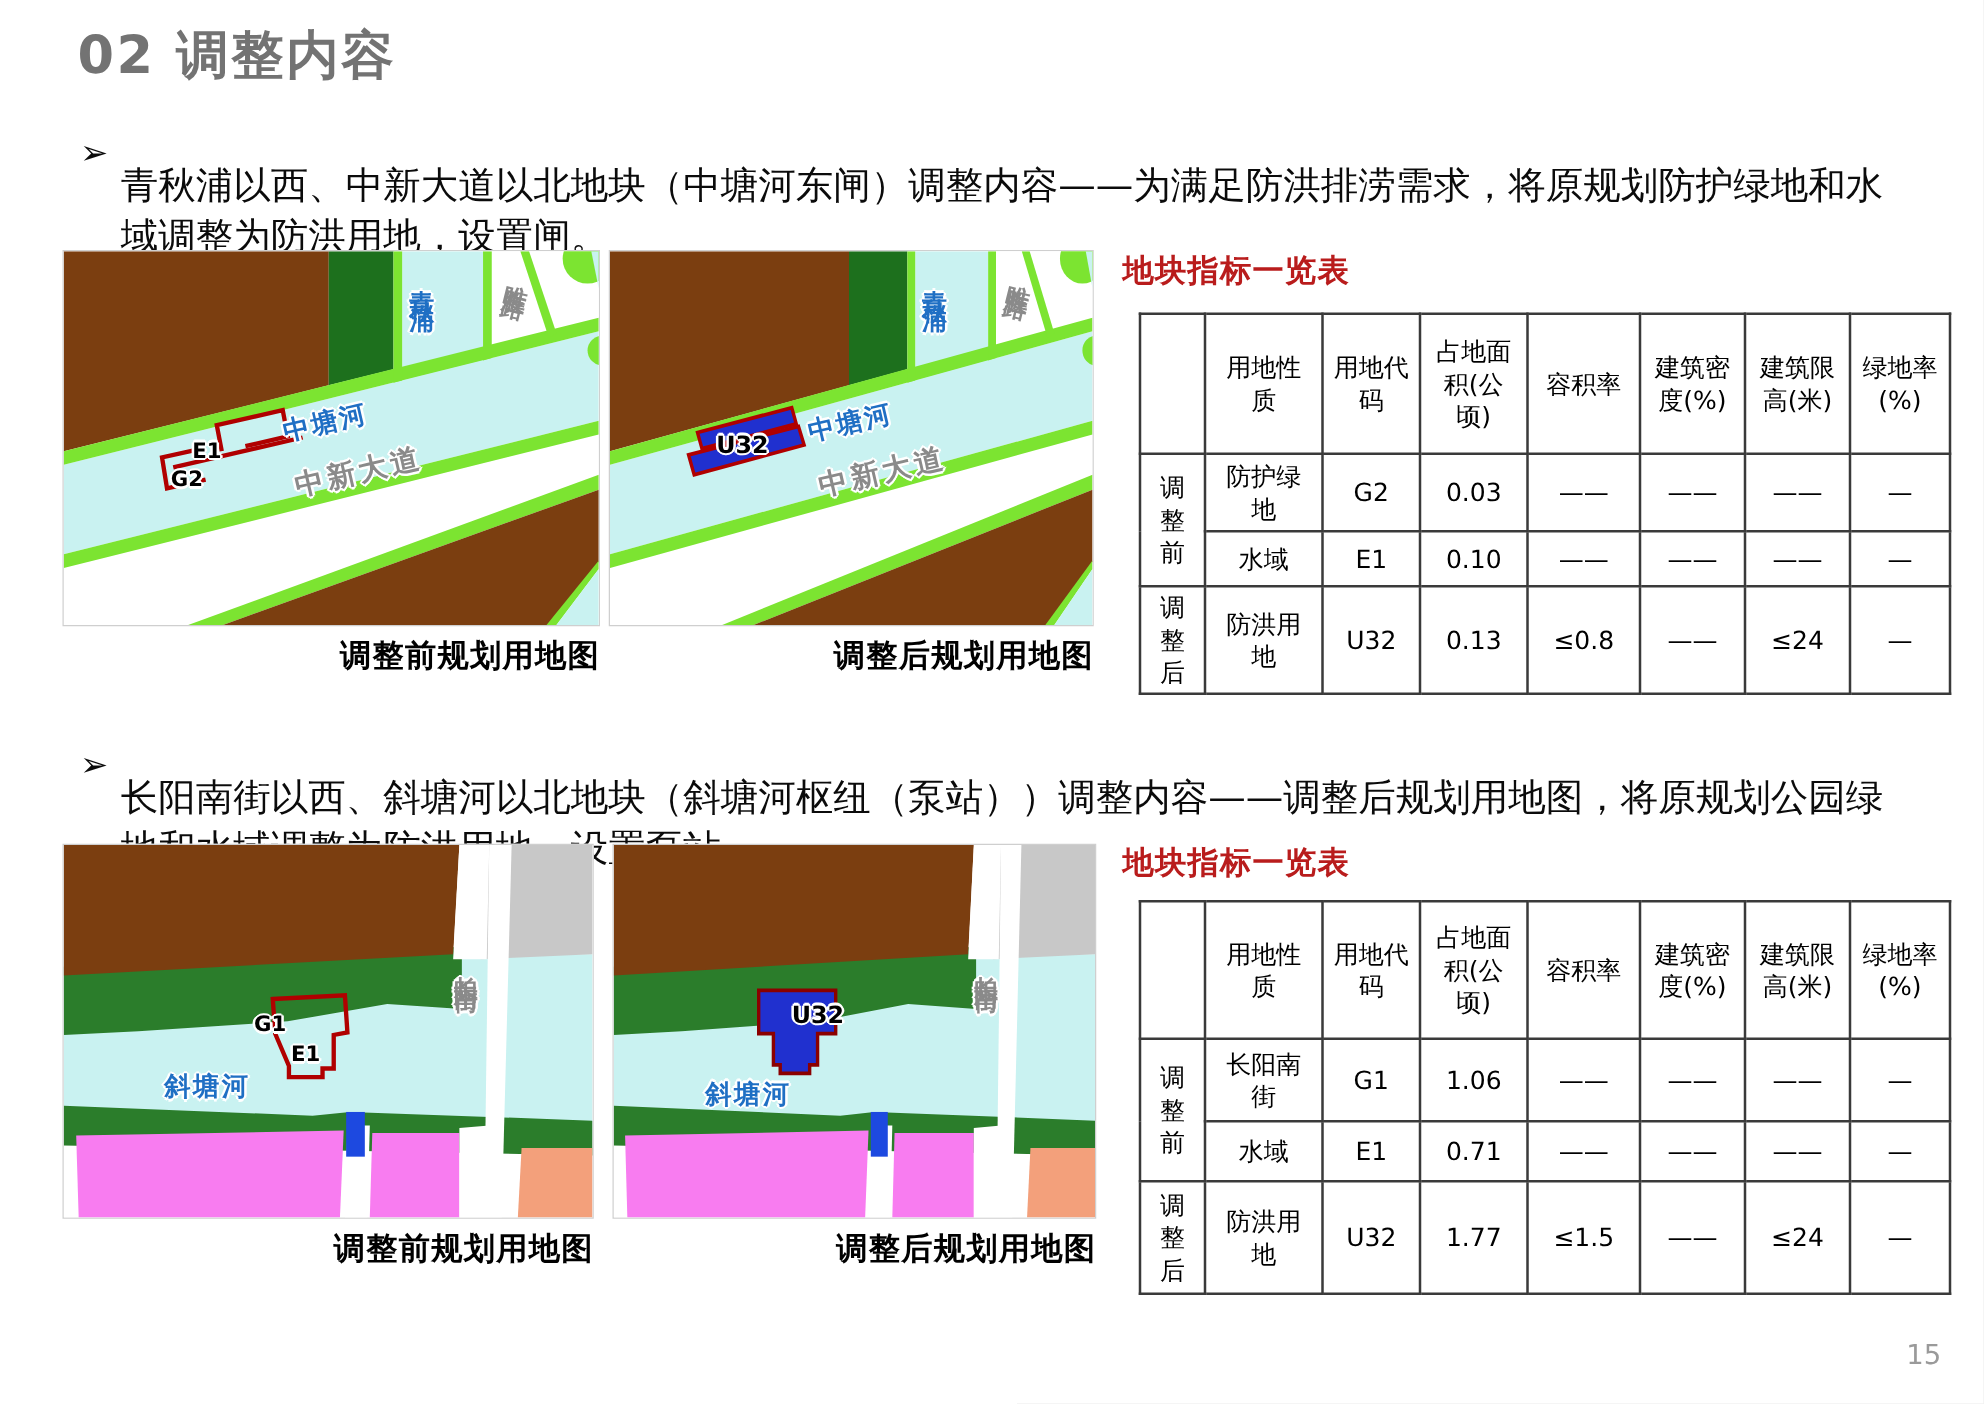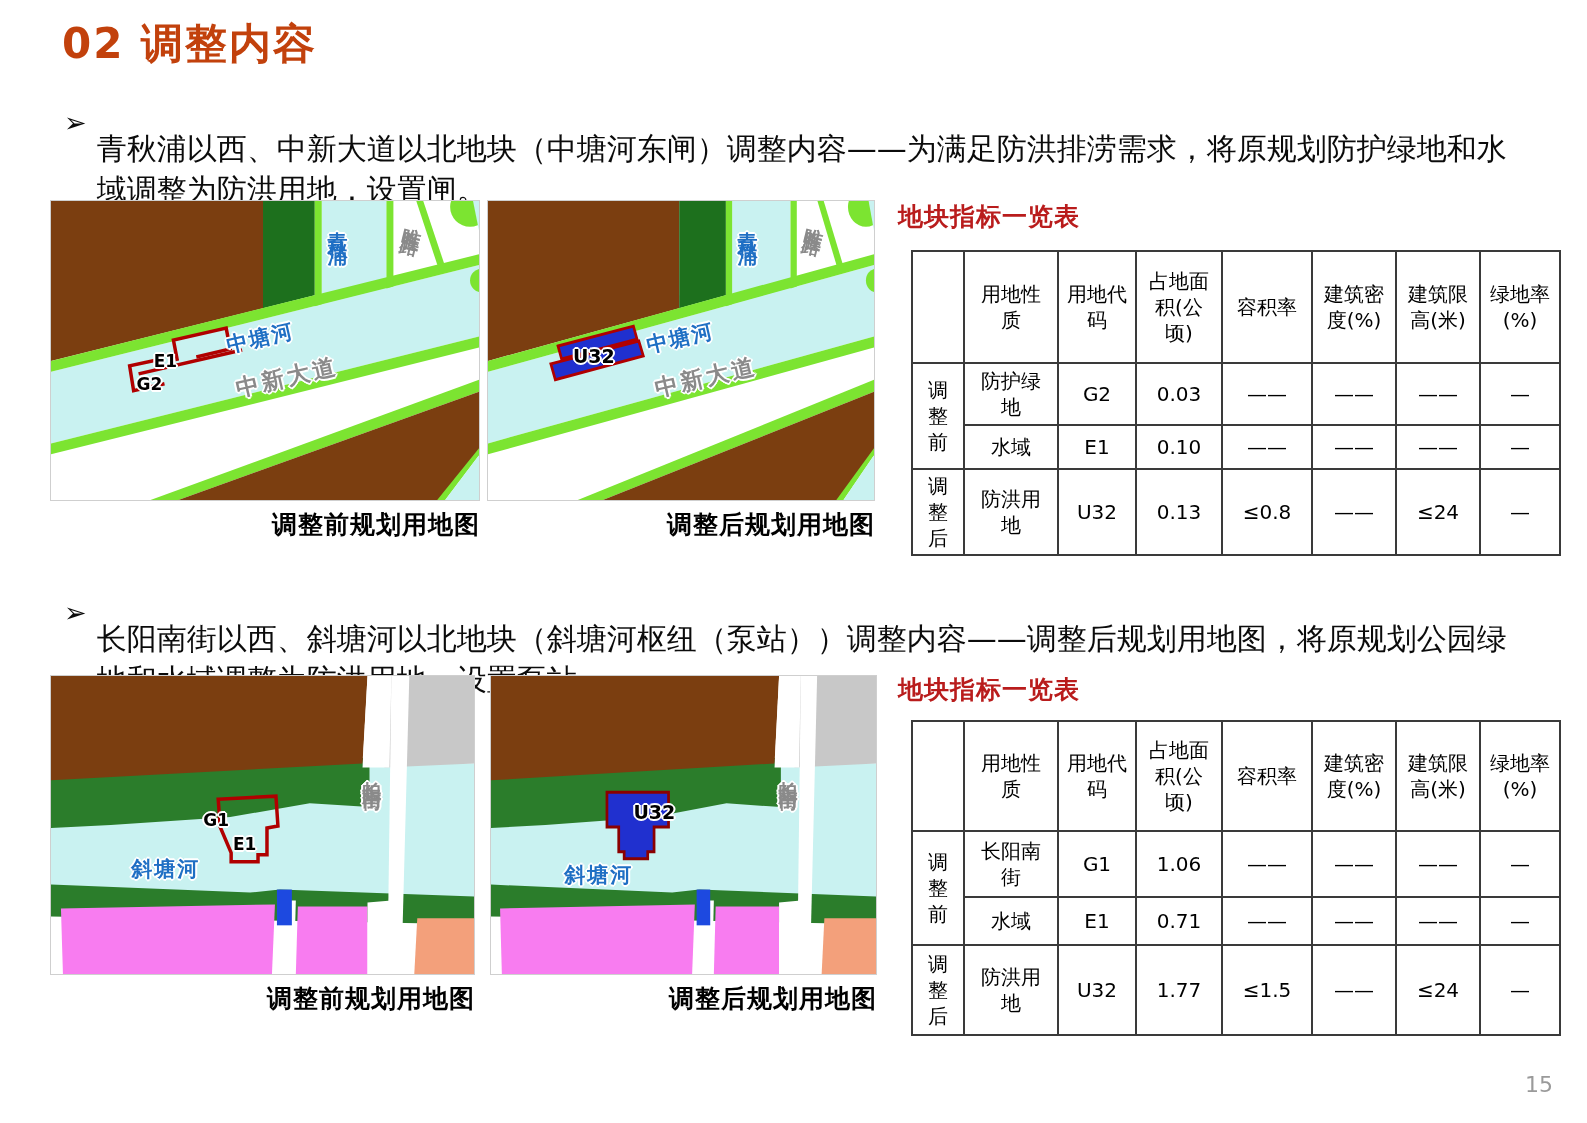--- a/index.html
+++ b/index.html
@@ -1,18 +1,18 @@
 <!DOCTYPE html>
 <html><head>
 <meta charset="utf-8">
 <style>
   html,body{margin:0;padding:0;background:#e8e8e8;}
   .page{position:relative;width:1587px;height:1123px;background:#ffffff;overflow:hidden;
         font-family:"DejaVu Sans","Liberation Sans",sans-serif;color:#111;}
-  .slide-title{position:absolute;left:62px;top:16px;font-size:42px;font-weight:bold;color:#c2410c;letter-spacing:2px;}
+  .slide-title{position:absolute;left:62px;top:16px;font-size:42px;font-weight:bold;color:#737373;letter-spacing:2px;}
   .bullet{position:absolute;display:flex;align-items:flex-start;font-size:30px;line-height:1.38;color:#0b0b0b;}
   .bullet .mk{flex:0 0 auto;font-size:27px;margin:4px 10px 0 0;}
   .bullet .tx{flex:1 1 auto;margin-top:28px;}
   .map{position:absolute;border:1px solid #cfcfcf;box-sizing:border-box;background:#fff;}
   .map svg{position:absolute;left:0;top:0;width:100%;height:100%;display:block;}
   .mlabel{position:absolute;font-weight:bold;white-space:nowrap;
           text-shadow:-2px 0 #fff,2px 0 #fff,0 -2px #fff,0 2px #fff,-1px -1px #fff,1px 1px #fff,-1px 1px #fff,1px -1px #fff;}
   .v{writing-mode:vertical-rl;}
   .blue{color:#1f6fc4;} .gray{color:#8a8a8a;}
   .parcel{font-size:17px;color:#000;}

